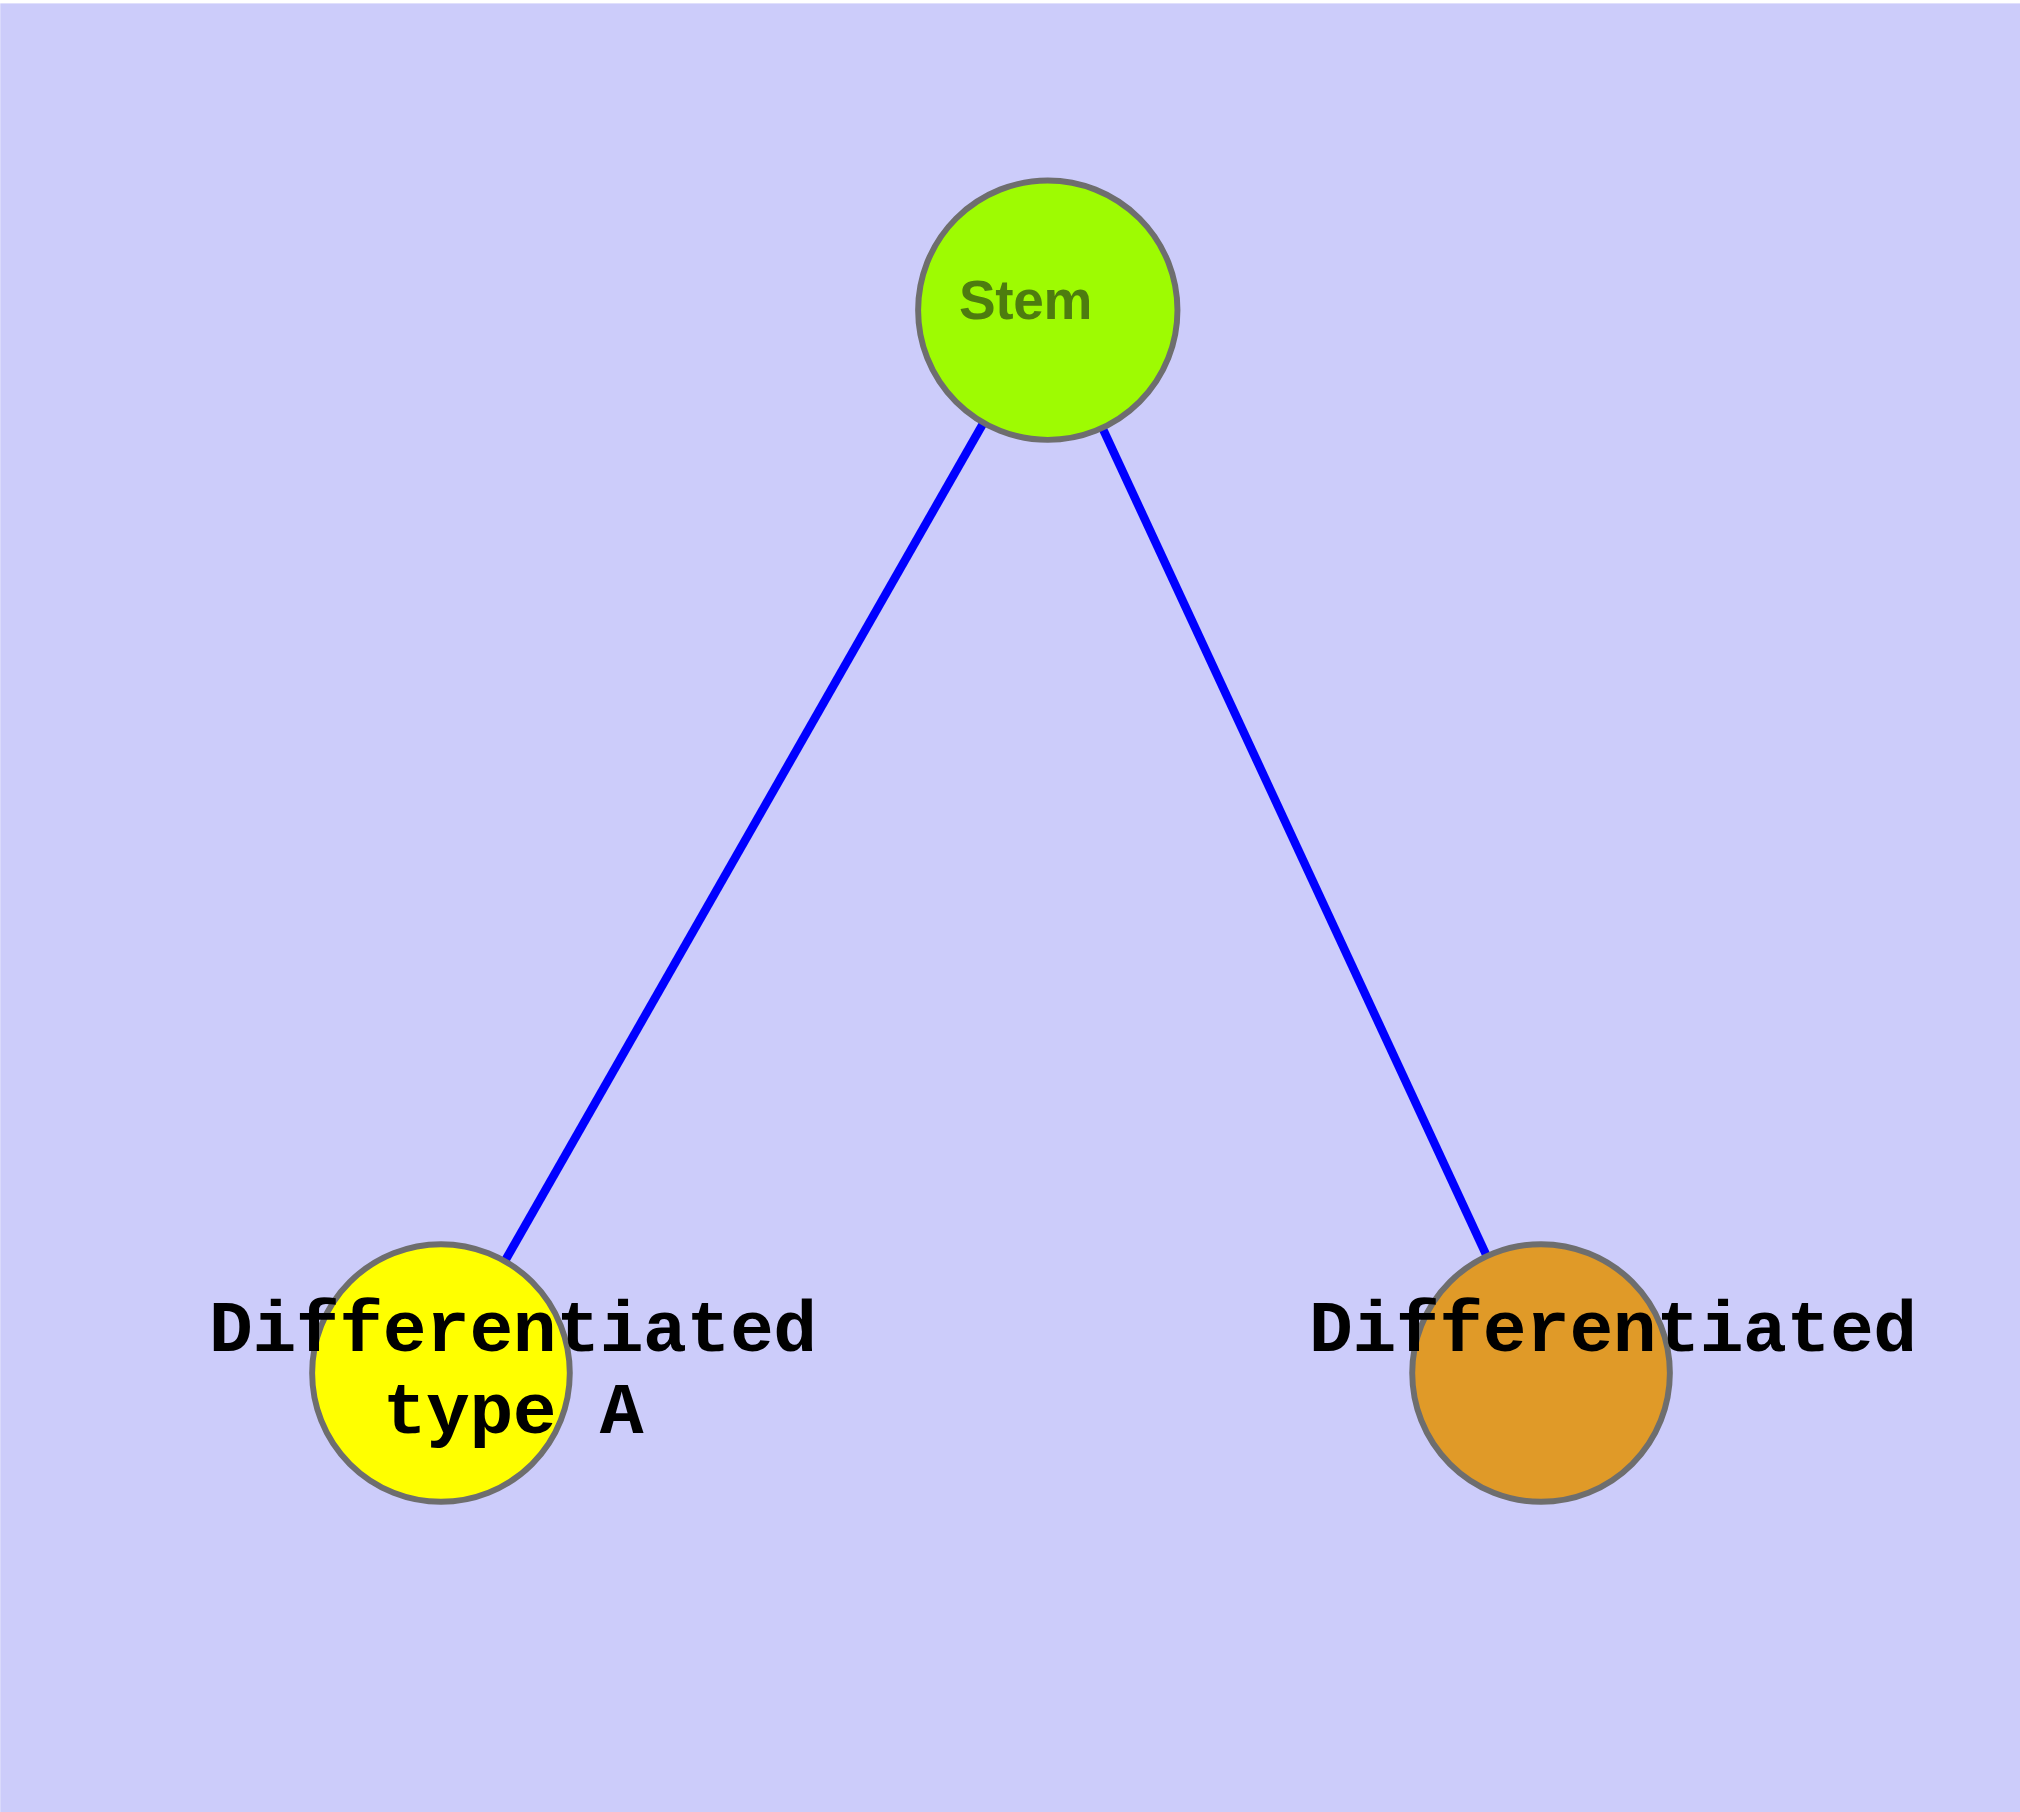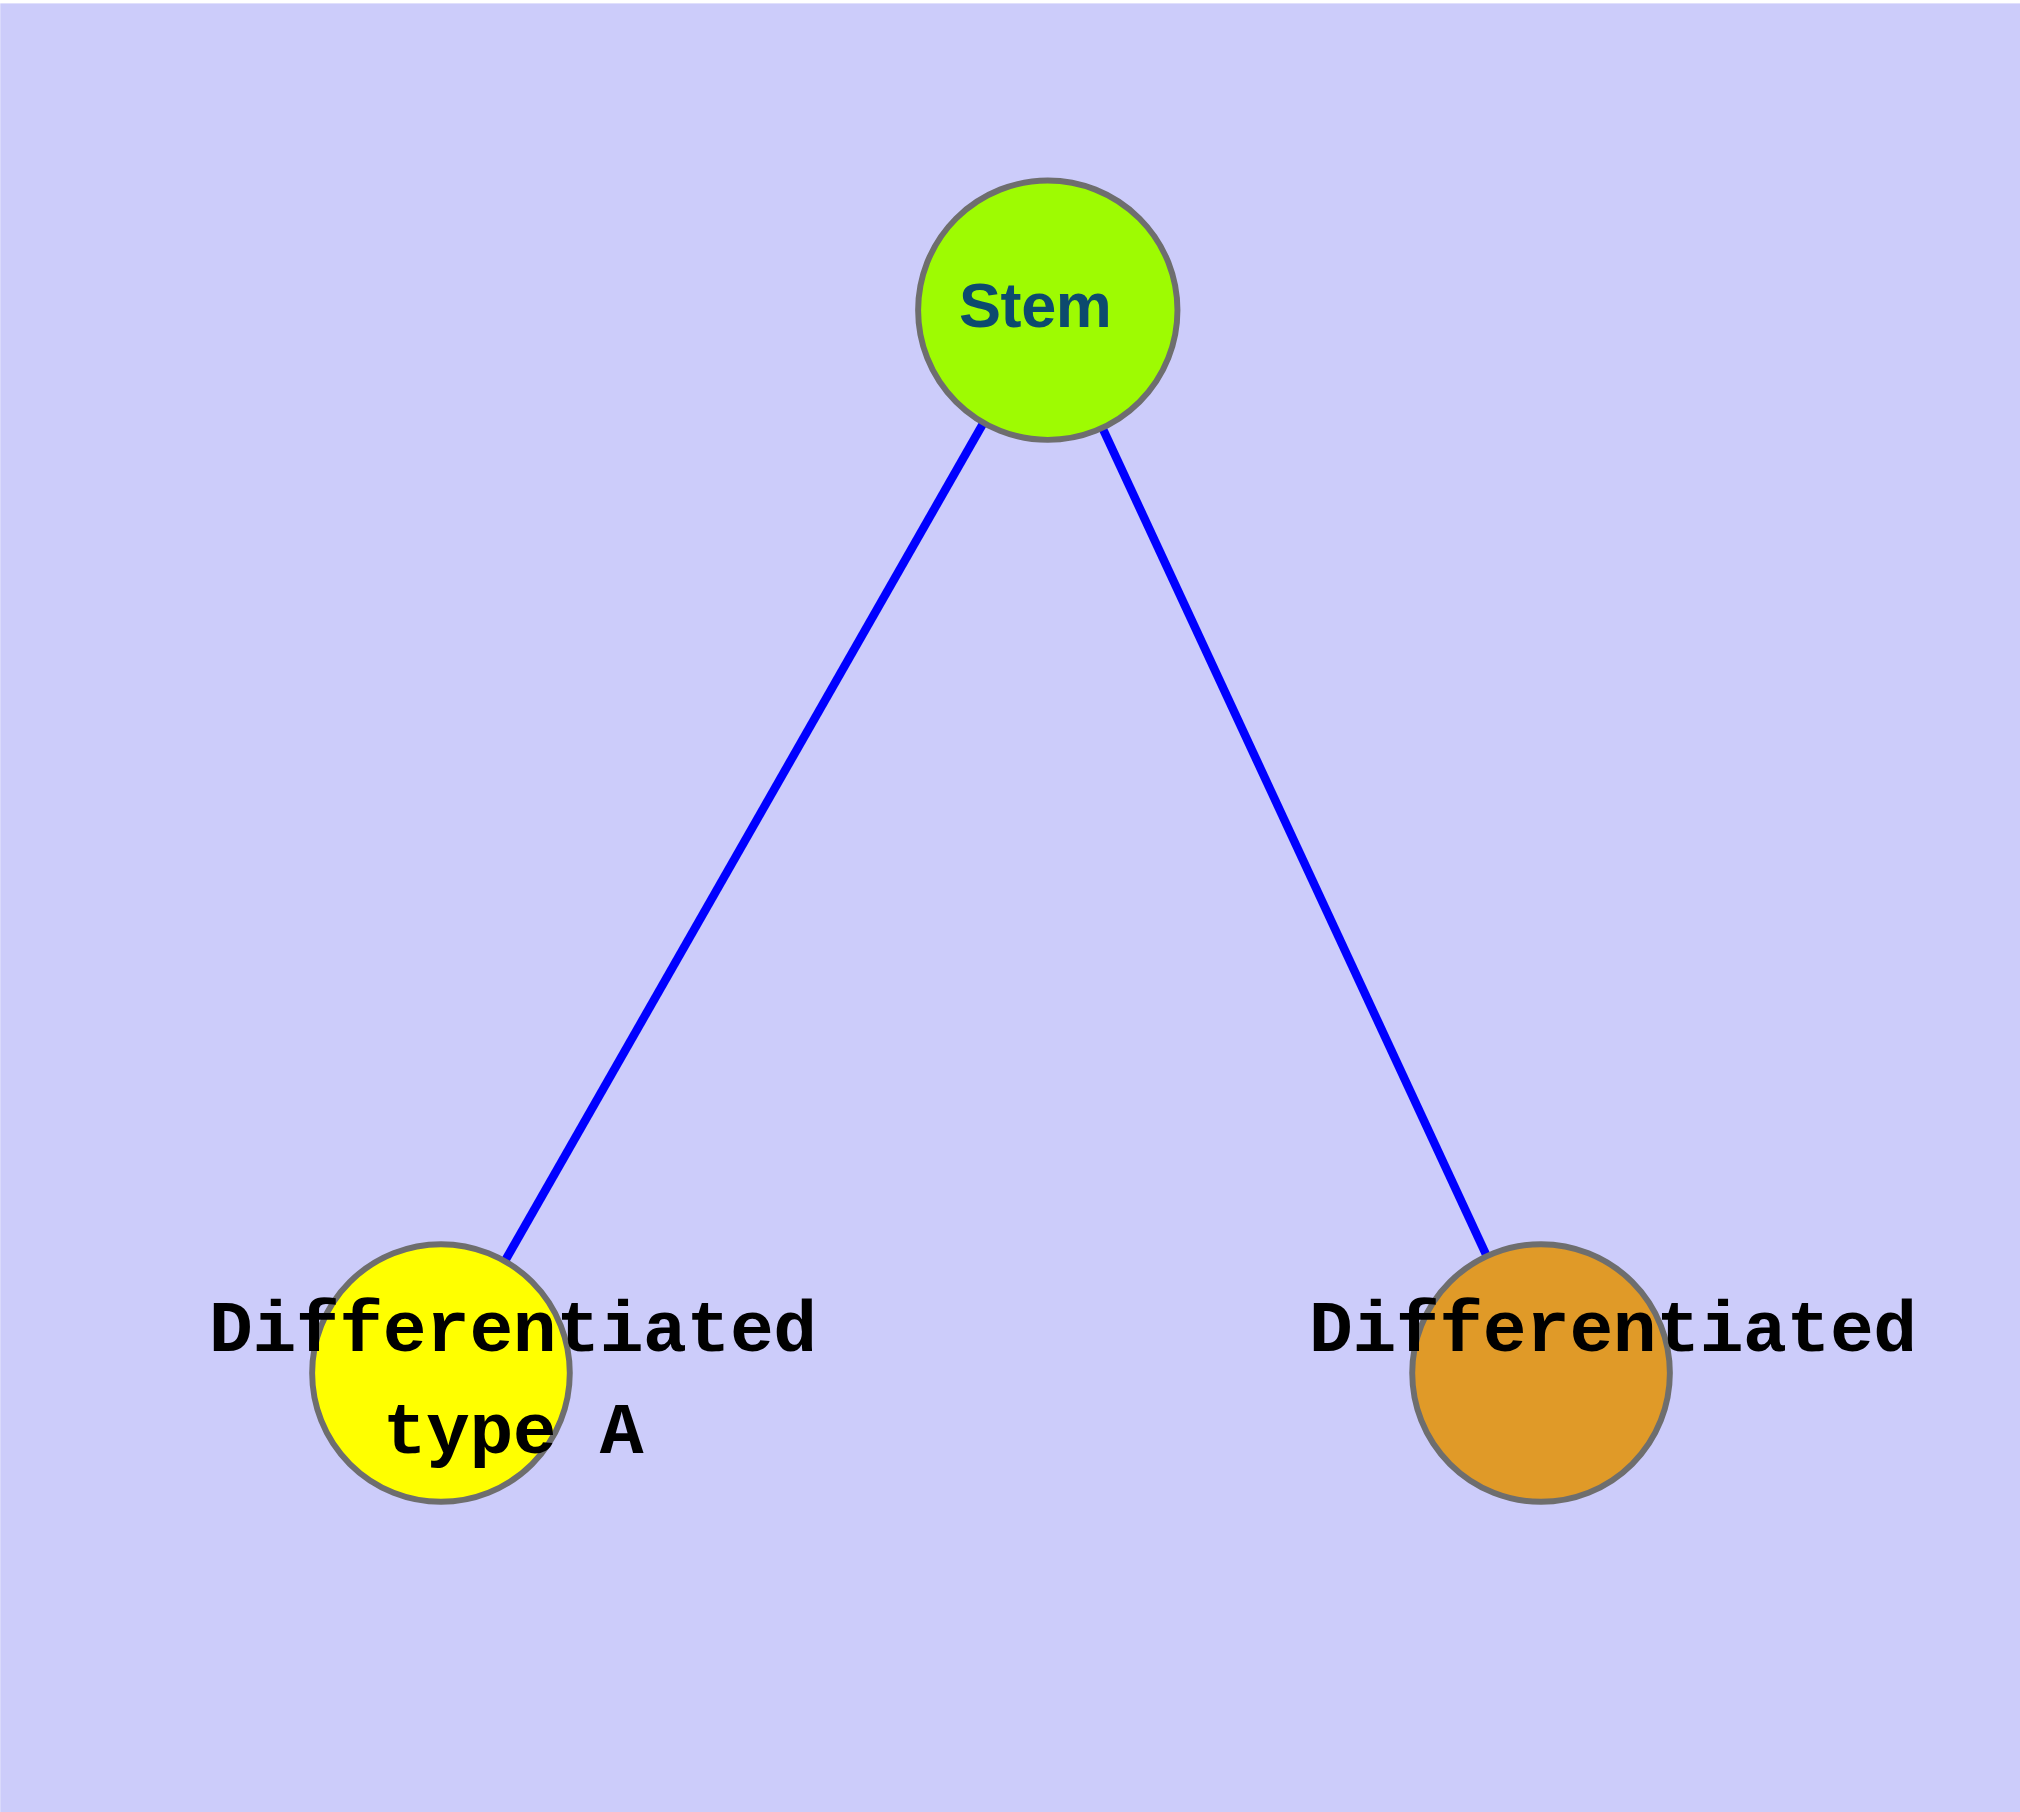--- a/index.html
+++ b/index.html
@@ -57,18 +57,18 @@
         <line x1="1162.1197513441502" y1="495.3936198525638" x2="593.3844080608442" y2="1491.4747937034936" stroke="#0000ff" stroke-width="10" stroke-linecap="butt"></line>
         <line x1="1298.726584416346" y1="501.15315611357005" x2="1755.6943993716832" y2="1485.753912048266" stroke="#0000ff" stroke-width="10" stroke-linecap="butt"></line>
       </g>
     <g id="node-layer">
         <circle cx="1236" cy="366" r="153" fill="#9efb02" stroke="#6e6e6e" stroke-width="7"></circle>
         <circle cx="520" cy="1620" r="152" fill="#ffff00" stroke="#6e6e6e" stroke-width="7"></circle>
         <circle cx="1818" cy="1620" r="152" fill="#e09a28" stroke="#6e6e6e" stroke-width="7"></circle>
       </g>
   </svg>
   <div id="label-layer">
-      <div class="node-label root-label" style="font-size: 63px; color: #0c4a6e; left: 959px; top: 270px;"><span style="display: block;">Stem</span></div>
-      <div class="node-label leaf-label" style="font-size: 73px; color: rgb(0, 0, 0); left: 209px; top: 1291px;"><span style="display: block;">Differentiated</span><span style="display: block; margin-top: 20px;">type A</span></div>
+      <div class="node-label root-label" style="font-size: 55px; color: #4d7c0f; left: 959px; top: 270px;"><span style="display: block;">Stem</span></div>
+      <div class="node-label leaf-label" style="font-size: 73px; color: rgb(0, 0, 0); left: 209px; top: 1291px;"><span style="display: block;">Differentiated</span><span style="display: block;">type A</span></div>
       <div class="node-label leaf-label" style="font-size: 73px; color: rgb(0, 0, 0); left: 1309px; top: 1291px;"><span style="display: block;">Differentiated</span></div>
     </div>
 </div>
 
 
 </body></html>

